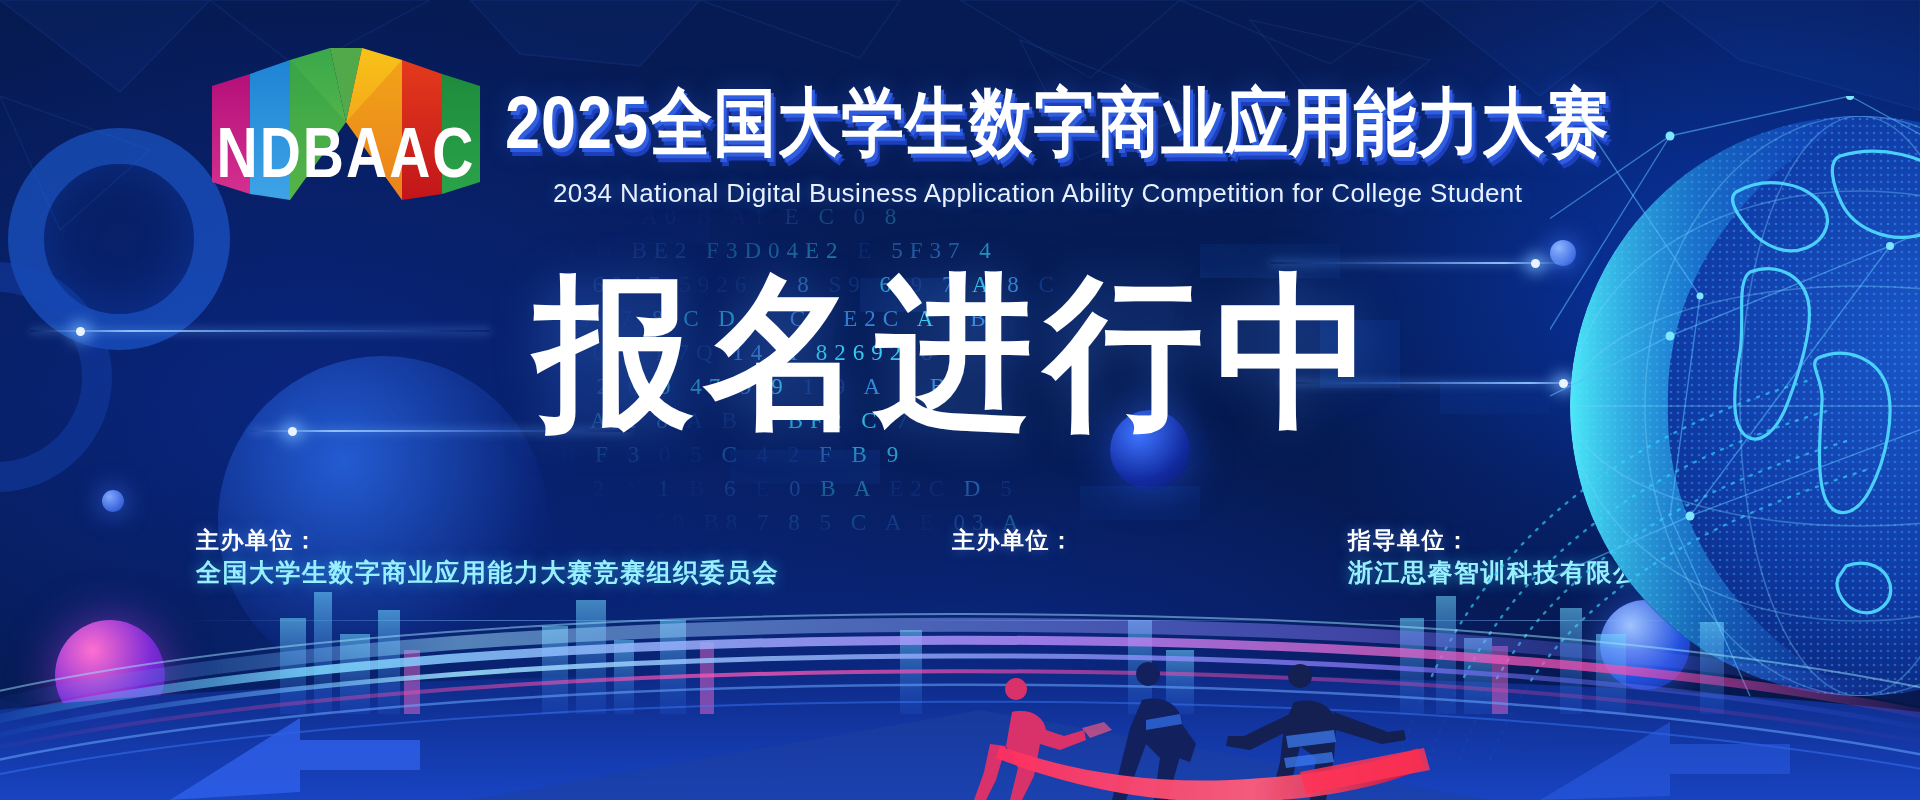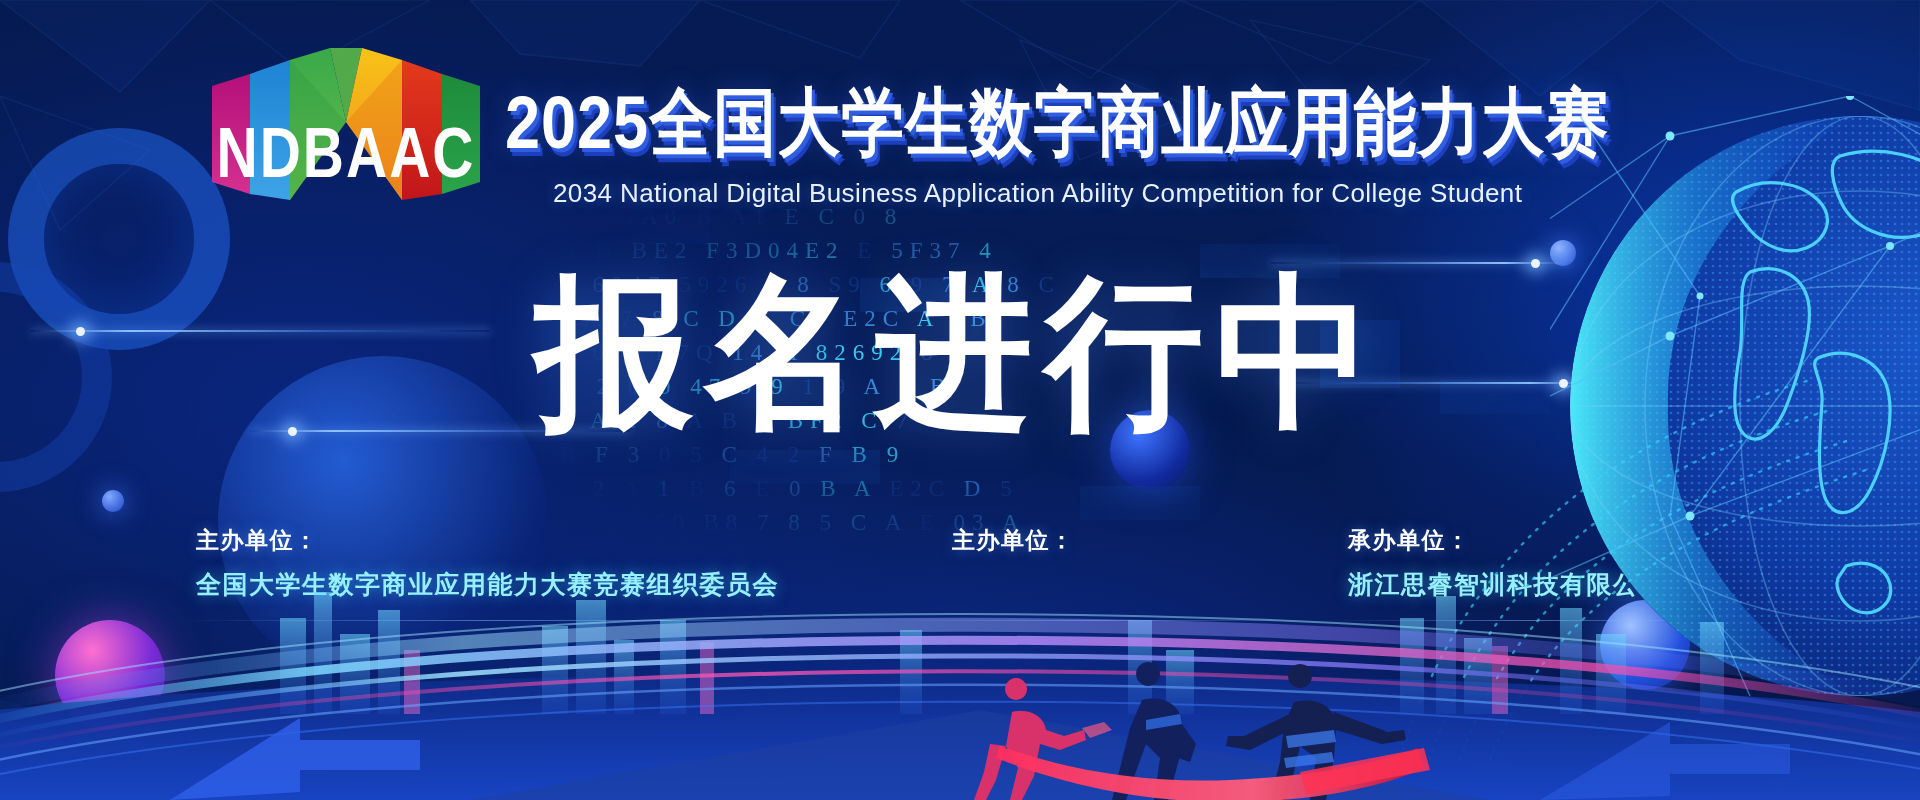--- a/index.html
+++ b/index.html
@@ -121,21 +121,20 @@
   }
 
   
   .orgrow{position:absolute;left:0;top:525px;width:1920px;height:92px;}
   .orgcol{position:absolute;top:0;}
   .orgcol .lead{
     font-size:23px;font-weight:700;color:#ffffff;letter-spacing:1.5px;
     text-shadow:0 0 12px rgba(90,160,255,.5);
   }
   .orgcol .name{
-    margin-top:12px;
     font-size:25px;font-weight:700;color:#97f0ff;letter-spacing:1.5px;
     text-shadow:0 0 14px rgba(60,200,255,.55);
   }
   .c1{left:196px;}
   .c2{left:952px;}
   .c3{left:1348px;}
   .hrule{position:absolute;top:620px;height:1px;
     background:linear-gradient(90deg,rgba(110,180,255,0),rgba(130,190,255,.5),rgba(110,180,255,0));}
   .hr1{left:182px;width:640px;}
   .hr2{left:890px;width:420px;}
@@ -282,21 +281,21 @@
 
   <div class="orgrow">
     <div class="orgcol c1">
       <div class="lead">主办单位：</div>
       <div class="name">全国大学生数字商业应用能力大赛竞赛组织委员会</div>
     </div>
     <div class="orgcol c2">
       <div class="lead">主办单位：</div>
     </div>
     <div class="orgcol c3">
-      <div class="lead">承办单位：</div>
+      <div class="lead">指导单位：</div>
       <div class="name">浙江思睿智训科技有限公司</div>
     </div>
   </div>
   <div class="hrule hr1"></div>
   <div class="hrule hr2"></div>
   <div class="hrule hr3"></div>
 
   <div class="globe">
     <svg viewBox="0 0 620 620">
       <defs>

